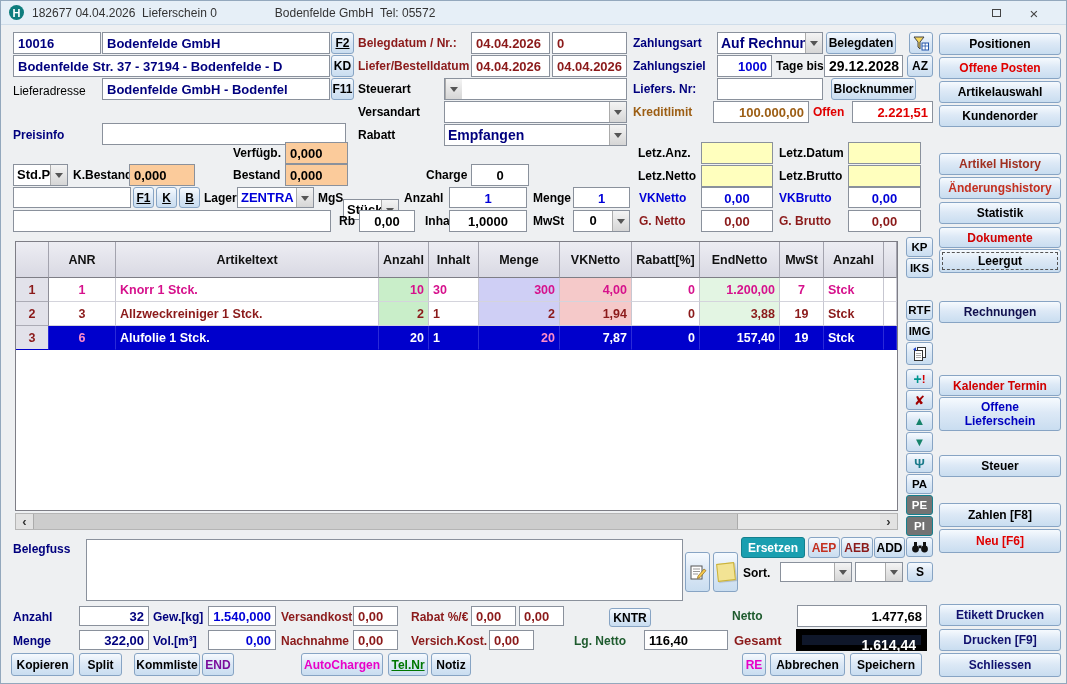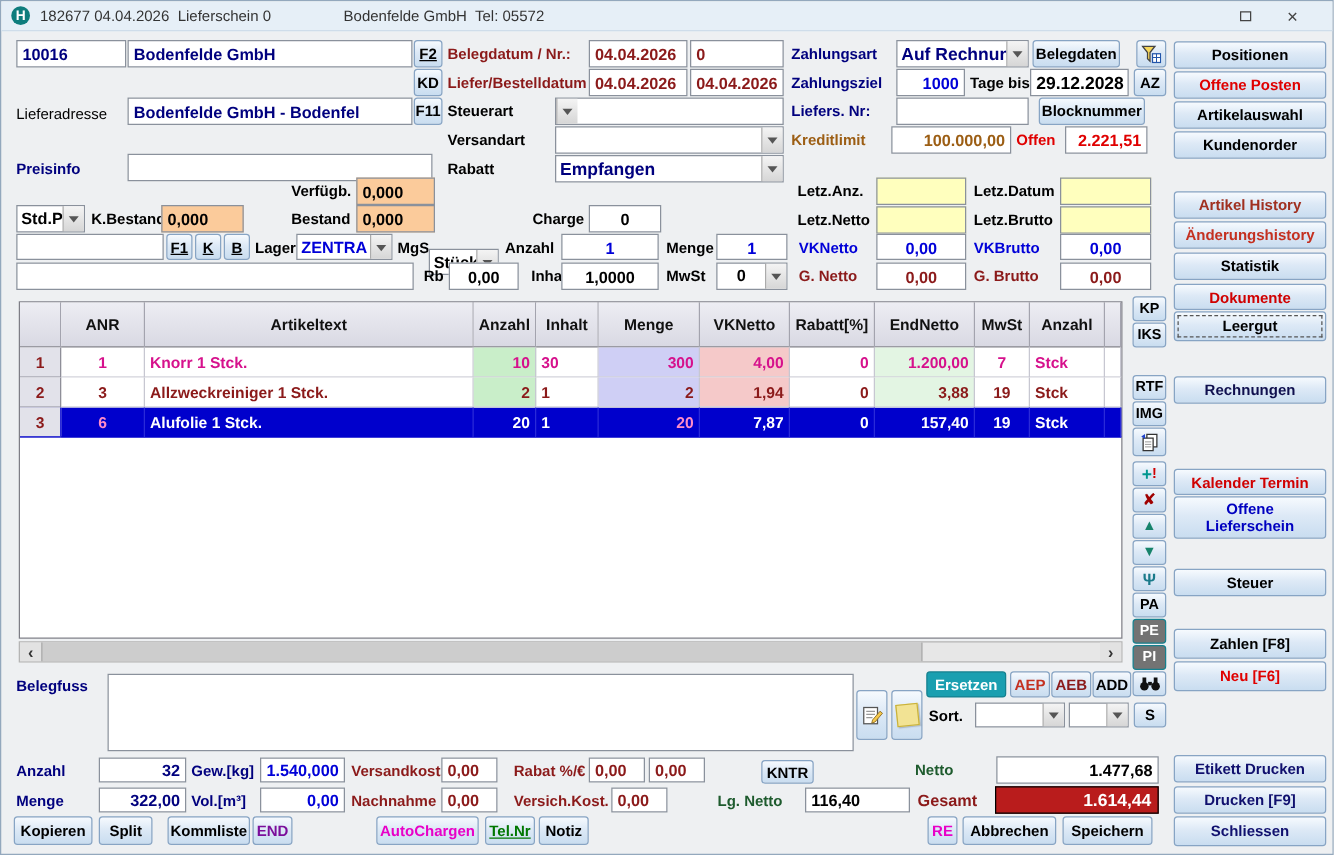--- a/index.html
+++ b/index.html
@@ -43,40 +43,41 @@
   
   .hscroll{position:absolute;left:14px;top:512px;width:883px;height:17px;background:#E7E7E7;border:1px solid #B5B5B5;display:flex;}
   .sbtn{width:17px;height:100%;background:#E2E2E2;color:#333;font-weight:bold;display:flex;align-items:center;justify-content:center;font-size:13px;cursor:pointer;}
   .sthumb{width:705px;height:100%;background:#CDCDCD;border-left:1px solid #ABABAB;border-right:1px solid #ABABAB;cursor:pointer;}
   
   .sbt{position:absolute;left:905px;width:27px;height:20px;display:flex;align-items:center;justify-content:center;background:linear-gradient(#F6FAFE,#DDE9F6 45%,#C9DDF0);border:1px solid #87A4C4;border-radius:3px;font-weight:bold;font-size:11.5px;cursor:pointer;}
   .sbt.teal{background:#737373;color:#fff;border-color:#15808E;}
   
   .rbt{position:absolute;left:938px;width:122px;height:22px;display:flex;align-items:center;justify-content:center;background:linear-gradient(#F6FAFE,#DDE9F6 45%,#C9DDF0);border:1px solid #87A4C4;border-radius:3px;font-weight:bold;font-size:12px;color:#000;cursor:pointer;text-align:center;line-height:14px;}
   .note{position:absolute;width:18px;height:18px;background:#F2E394;border:1px solid #C9B23C;transform:rotate(-6deg);box-shadow:1px 1px 1px rgba(0,0,0,.2);}
-  .gesamt{position:absolute;background:#b91c1c;border:1px solid #000000;color:#fff;font-weight:bold;font-size:14px;text-align:right;padding:2px 5px;height:22px;line-height:17px;}
+  .gesamt{position:absolute;background:#0f172a;border:6px solid #000000;color:#fff;font-weight:bold;font-size:14px;text-align:right;padding:2px 5px;height:22px;line-height:17px;}
 </style>
 </head>
 <body>
 
 <div id="app">
 
   <div class="titlebar">
     <span class="appicon">H</span>
     <span class="tb-text">182677 04.04.2026  Lieferschein 0</span>
     <span class="tb-text" style="margin-left:58px;">Bodenfelde GmbH  Tel: 05572</span>
   </div>
   <div class="winbtn" style="left:982px;">
       <span class="restore-glyph"></span>
     </div>
   <div class="winbtn" style="left:1020px;font-size:15px;">×</div>
 
   <div class="fld navy" style="left:12px;top:31px;width:88px;">10016</div>
   <div class="fld navy" style="left:101px;top:31px;width:228px;">Bodenfelde GmbH</div>
   <div class="btn ul" style="left:330px;top:31px;width:23px;height:22px;">F2</div>
+  <div class="fld navy" style="left:12px;top:54px;width:317px;">Bodenfelde Str. 37 - 37194 - Bodenfelde - D</div>
   <div class="btn" style="left:330px;top:54px;width:23px;height:22px;">KD</div>
   <div class="lbl plain" style="left:12px;top:84px;">Lieferadresse</div>
   <div class="fld navy" style="left:101px;top:77px;width:228px;">Bodenfelde GmbH  - Bodenfel</div>
   <div class="btn" style="left:330px;top:77px;width:23px;height:22px;">F11</div>
   <div class="lbl navy" style="left:12px;top:128px;">Preisinfo</div>
   <div class="fld" style="left:101px;top:122px;width:244px;"></div>
 
   <div class="lbl dred" style="left:357px;top:36px;">Belegdatum / Nr.:</div>
   <div class="fld dred" style="left:470px;top:31px;width:79px;">04.04.2026</div>
   <div class="fld dred" style="left:551px;top:31px;width:75px;">0</div>
@@ -115,21 +116,21 @@
   <div class="fld blue right" style="left:716px;top:54px;width:55px;">1000</div>
   <div class="lbl" style="left:775px;top:59px;">Tage bis</div>
   <div class="fld" style="left:823px;top:54px;width:79px;font-size:14px;">29.12.2028</div>
   <div class="btn" style="left:906px;top:54px;width:26px;height:22px;">AZ</div>
   <div class="lbl navy" style="left:632px;top:82px;">Liefers. Nr:</div>
   <div class="fld" style="left:716px;top:77px;width:106px;"></div>
   <div class="btn" style="left:830px;top:77px;width:85px;height:22px;">Blocknummer</div>
   <div class="lbl brown" style="left:632px;top:105px;">Kreditlimit</div>
   <div class="fld brown right" style="left:712px;top:100px;width:96px;">100.000,00</div>
   <div class="lbl red" style="left:812px;top:105px;">Offen</div>
-  <div class="fld red right" style="left:851px;top:100px;width:66px;">2.221,51</div>
+  <div class="fld red right" style="left:851px;top:100px;width:81px;">2.221,51</div>
 
   <div class="lbl" style="left:232px;top:146px;">Verfügb.</div>
   <div class="fld orange" style="left:284px;top:141px;width:63px;">0,000</div>
   <div class="dd" style="left:12px;top:163px;width:55px;">
       <span class="val">Std.Pos</span>
       <span class="arw"></span>
     </div>
   <div class="lbl" style="left:72px;top:168px;">K.Bestand</div>
   <div class="fld orange" style="left:128px;top:163px;width:66px;">0,000</div>
   <div class="lbl" style="left:232px;top:168px;">Bestand</div>

